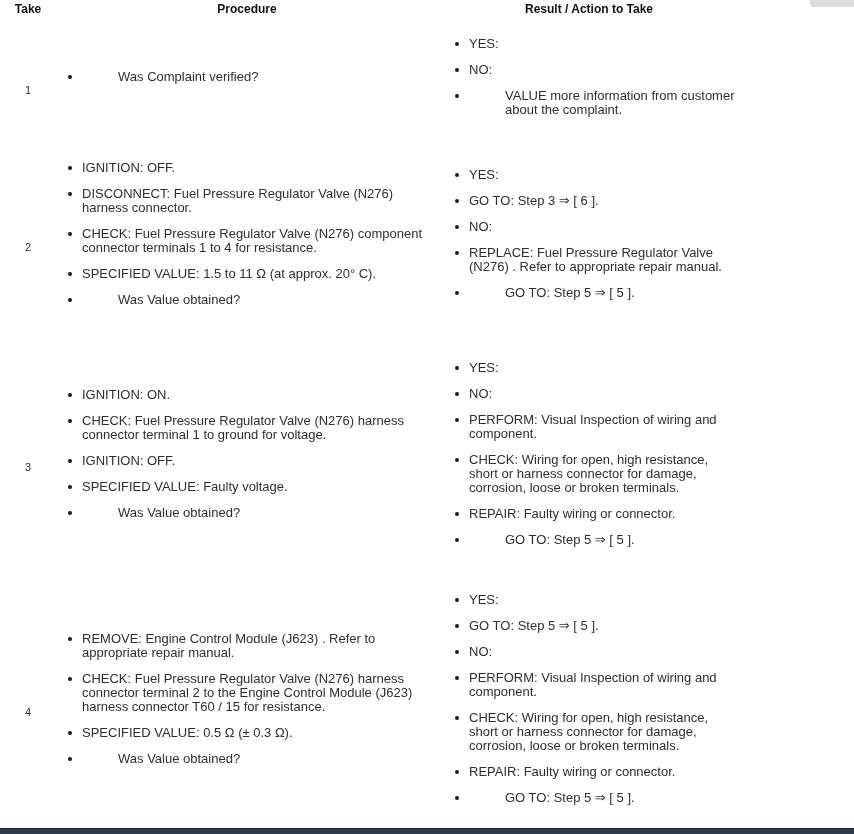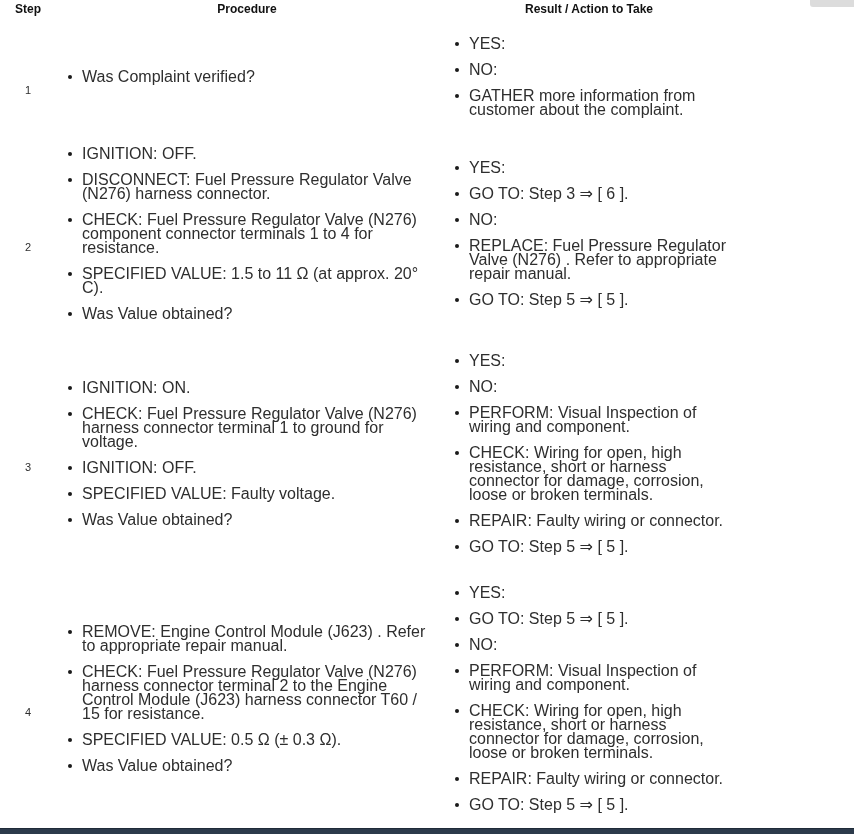--- a/index.html
+++ b/index.html
@@ -32,22 +32,22 @@
   .row-4 { height: 243px; }
 
   .cell-step {
     width: 56px; text-align: center; font-size: 11px;
     transform: translateY(13px);
   }
   .cell-proc { width: 382px; padding-left: 12px; }
   .cell-res  { width: 302px; padding-left: 17px; }
 
   ul.blist { list-style: none; margin: 0; padding: 0; }
-  ul.blist li { display: flex; font-size: 16px; line-height: 14px; margin-bottom: 12px; }
-  ul.blist li:last-child { margin-bottom: 0; }
+  ul.blist li { display: flex; font-size: 13px; line-height: 14px; margin-bottom: 12px; }
+  ul.blist li:last-child { margin-bottom: 0; gap: 36px; }
   .dot {
     flex: none; width: 4px; height: 4px; border-radius: 50%;
     background: #1a1a1a; margin: 5px 10px 0 0;
   }
   .cell-proc .txt { width: 356px; }
   .cell-res  .txt { width: 271px; }
 
   .link-box {
     display: inline-block;
     border: 1px solid #5463c6;
@@ -72,21 +72,21 @@
   }
 </style>
 </head>
 <body>
 
 <div class="scroll-fragment"></div>
 
 <div class="doc-table">
 
   <div class="header-row">
-    <div class="h h-step">Step</div>
+    <div class="h h-step">Take</div>
     <div class="h h-proc">Procedure</div>
     <div class="h h-res">Result / Action to Take</div>
   </div>
 
   <div class="row row-1">
     <div class="cell-step">1</div>
     <div class="cell-proc">
       <ul class="blist">
         <li>
           <span class="dot"></span>
@@ -99,21 +99,21 @@
         <li>
           <span class="dot"></span>
           <span class="txt">YES:</span>
         </li>
         <li>
           <span class="dot"></span>
           <span class="txt">NO:</span>
         </li>
         <li>
           <span class="dot"></span>
-          <span class="txt">GATHER more information from customer about the complaint.</span>
+          <span class="txt">VALUE more information from customer about the complaint.</span>
         </li>
       </ul>
     </div>
   </div>
 
   <div class="row row-2">
     <div class="cell-step">2</div>
     <div class="cell-proc">
       <ul class="blist">
         <li>

